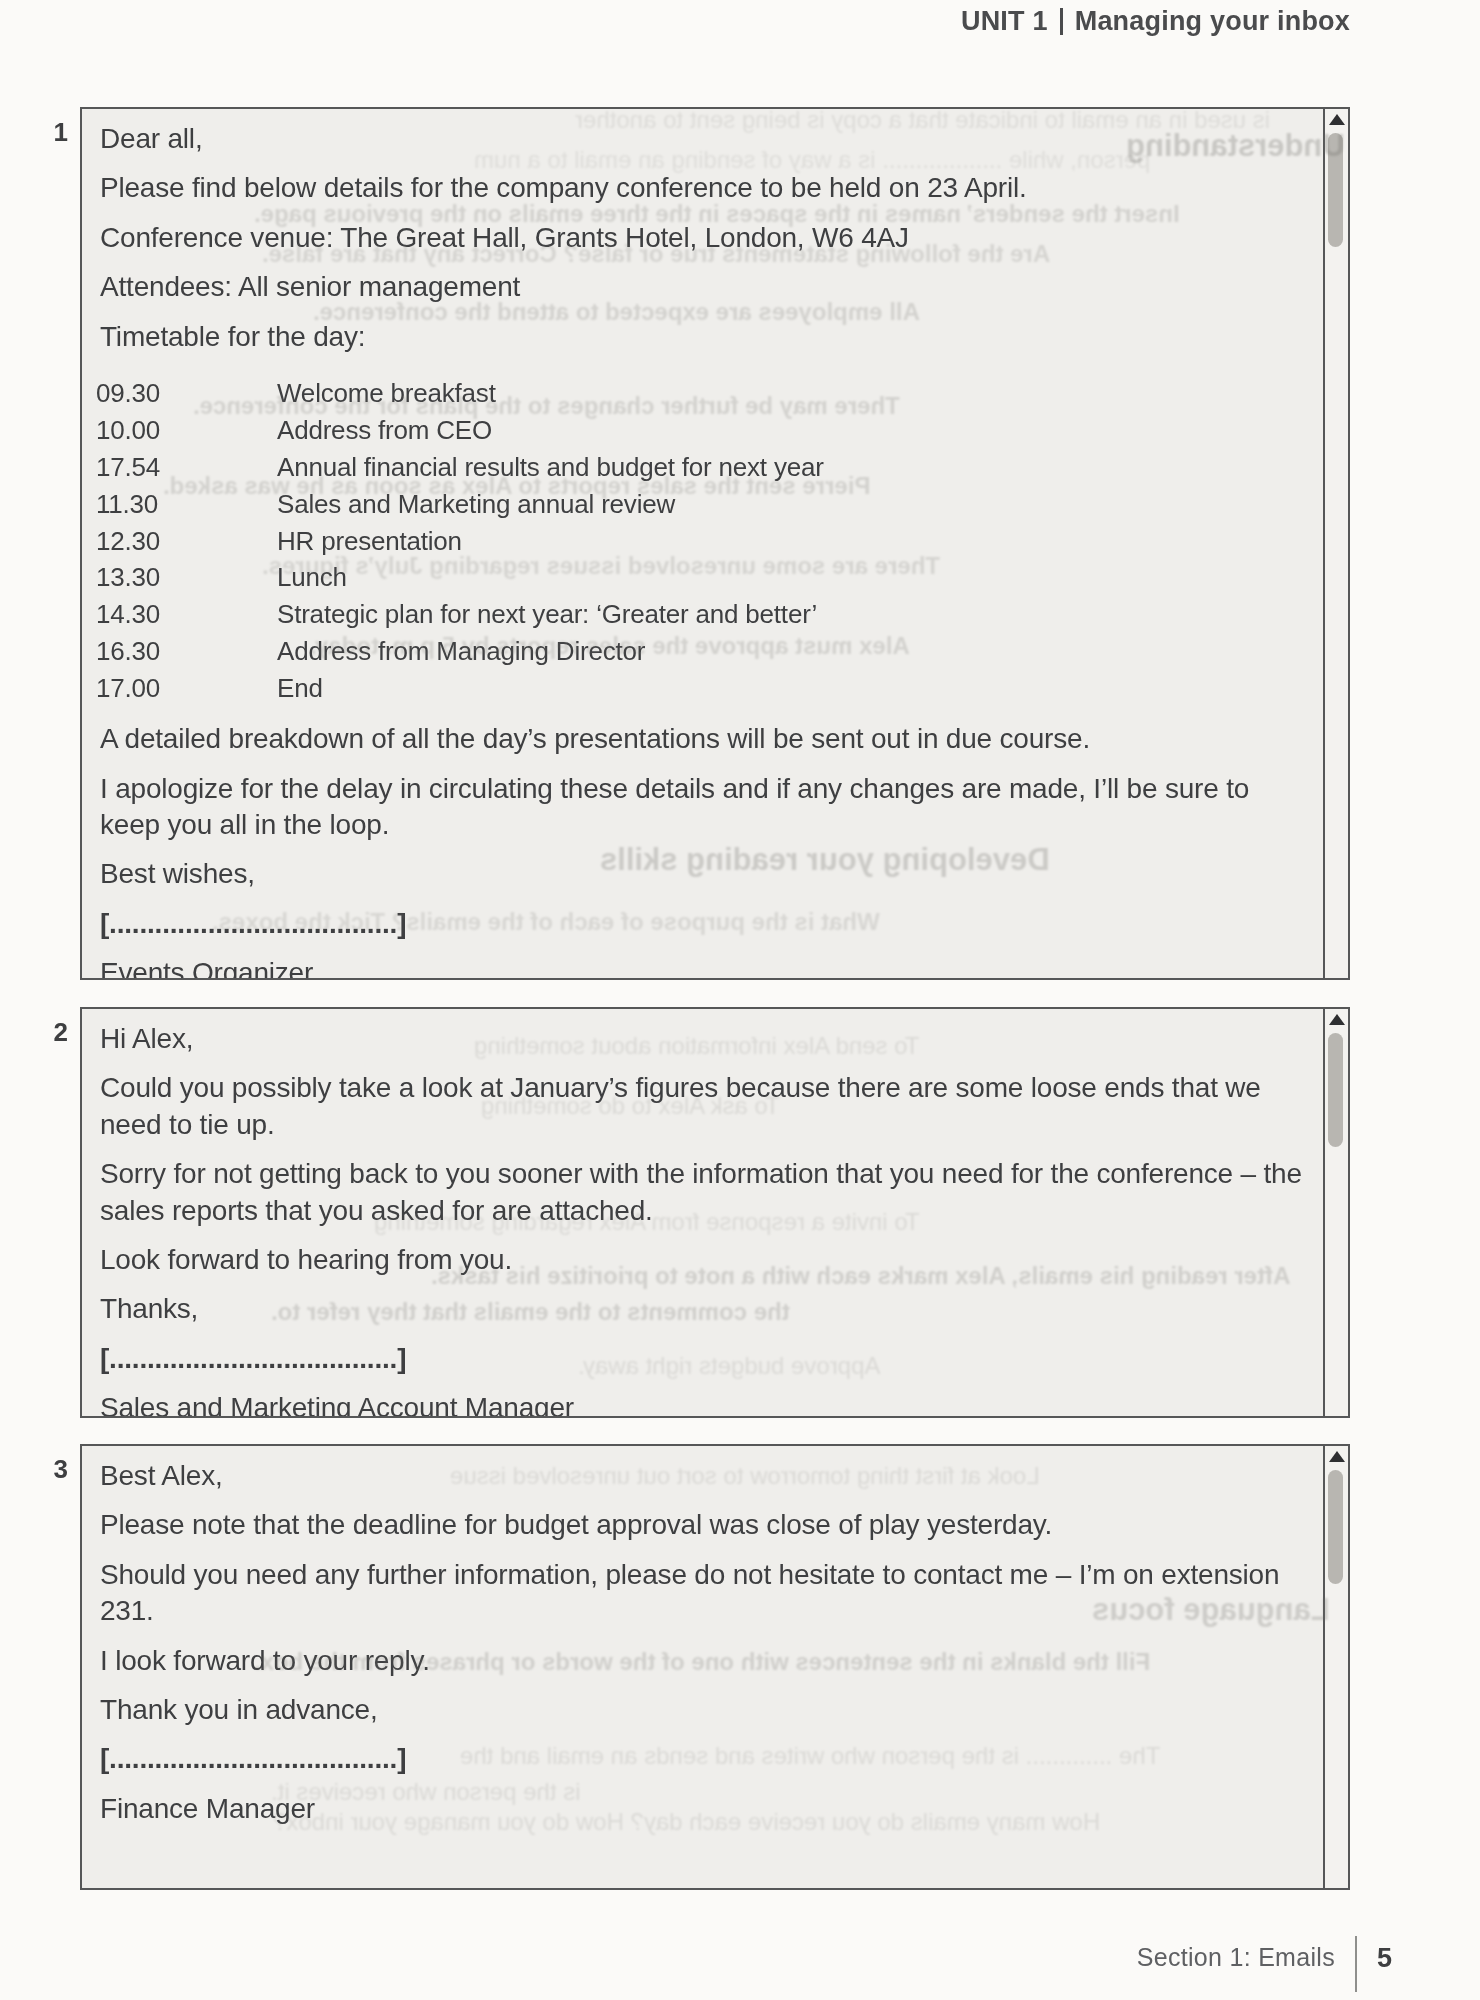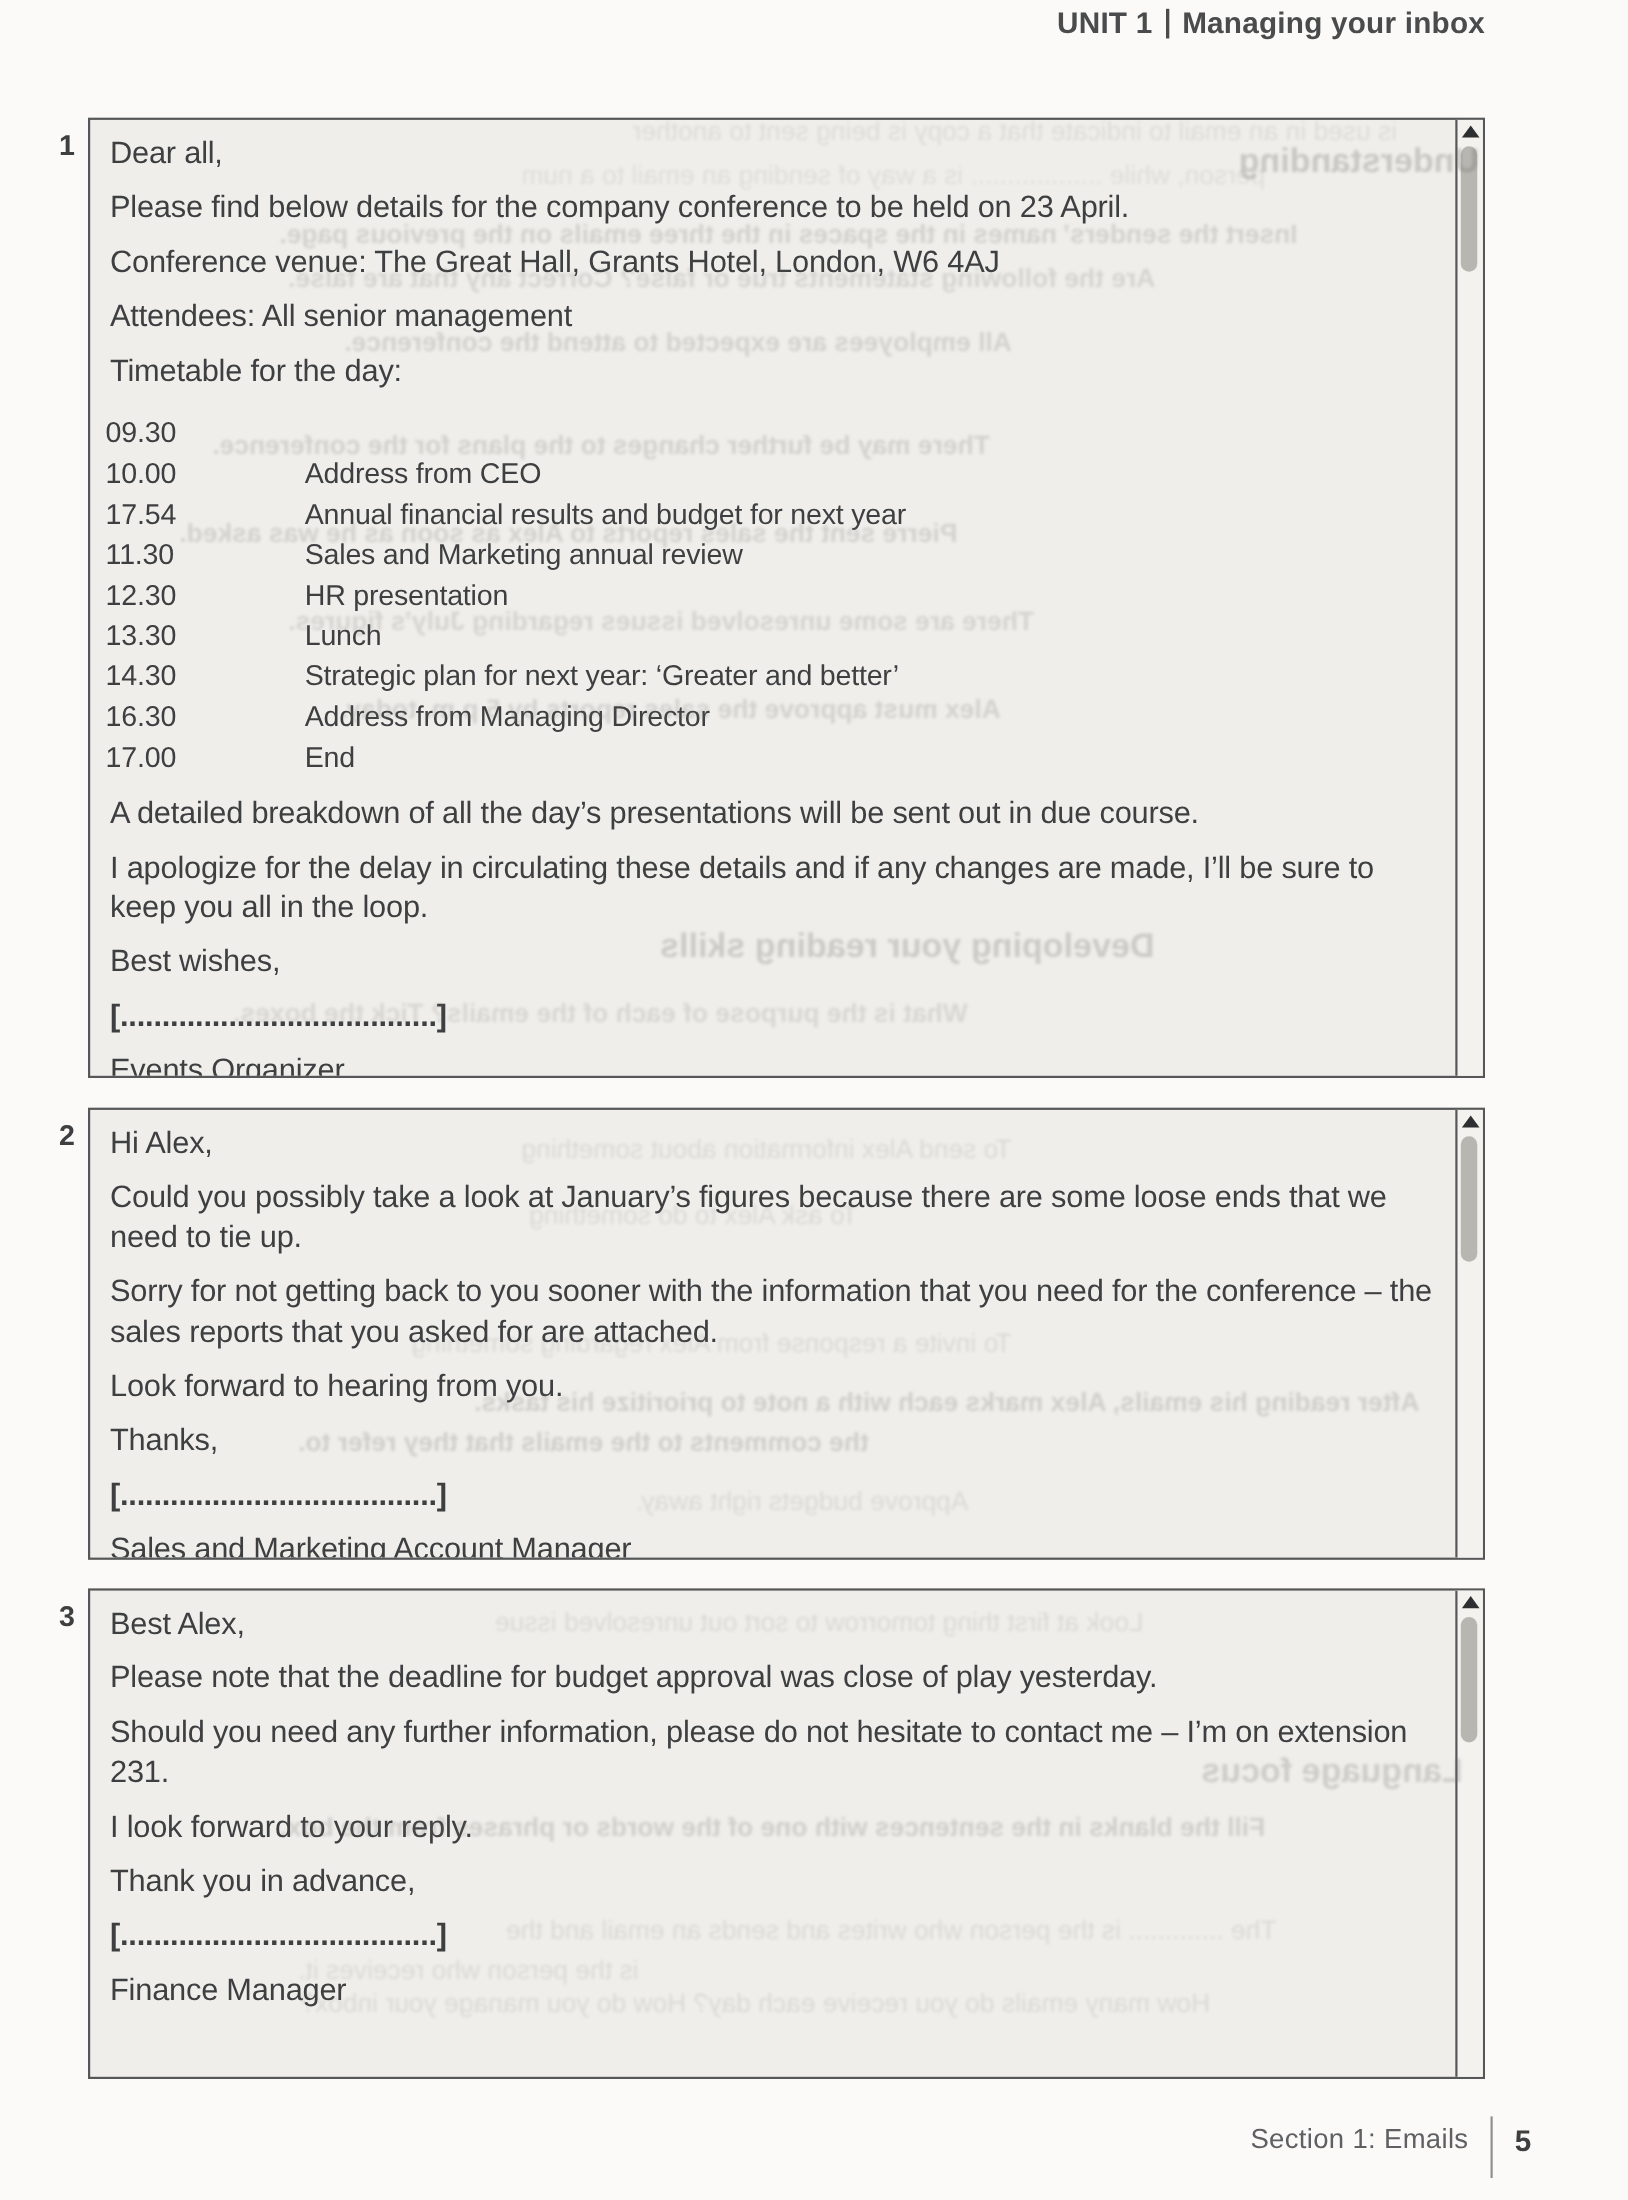--- a/index.html
+++ b/index.html
@@ -78,21 +78,21 @@
   }
   .scroll-thumb {
     position: absolute; top: 24px; left: 3px;
     width: 15px; height: 114px;
     background: #b8b6b1;
     border-radius: 9px;
   }
 
   
   .page-footer {
-    position: absolute; right: 88px; bottom: 20px;
+    position: absolute; right: 88px; bottom: 8px;
     display: flex; align-items: flex-start; gap: 20px;
     z-index: 6;
   }
   .footer-section { font-size: 25px; color: #5f6063; margin-top: 7px; letter-spacing: 0.3px; }
   .footer-divider { width: 2px; height: 56px; background: #8f8f8d; }
   .footer-page { font-size: 27px; font-weight: 700; color: #3e3f41; margin-top: 7px; }
 
   
   .bleed-layer { position: absolute; inset: 0; z-index: 4; pointer-events: none; }
   .bleed {
@@ -118,20 +118,21 @@
   <div class="email-number">1</div>
   <div class="email-content">
     <p>Dear all,</p>
     <p>Please find below details for the company conference to be held on 23 April.</p>
     <p>Conference venue: The Great Hall, Grants Hotel, London, W6 4AJ</p>
     <p>Attendees: All senior management</p>
     <p>Timetable for the day:</p>
     <div class="timetable">
       <div class="timetable-row">
           <span class="tt-time">09.30</span>
+          <span class="tt-item">Welcome breakfast</span>
         </div>
       <div class="timetable-row">
           <span class="tt-time">10.00</span>
           <span class="tt-item">Address from CEO</span>
         </div>
       <div class="timetable-row">
           <span class="tt-time">17.54</span>
           <span class="tt-item">Annual financial results and budget for next year</span>
         </div>
       <div class="timetable-row">

